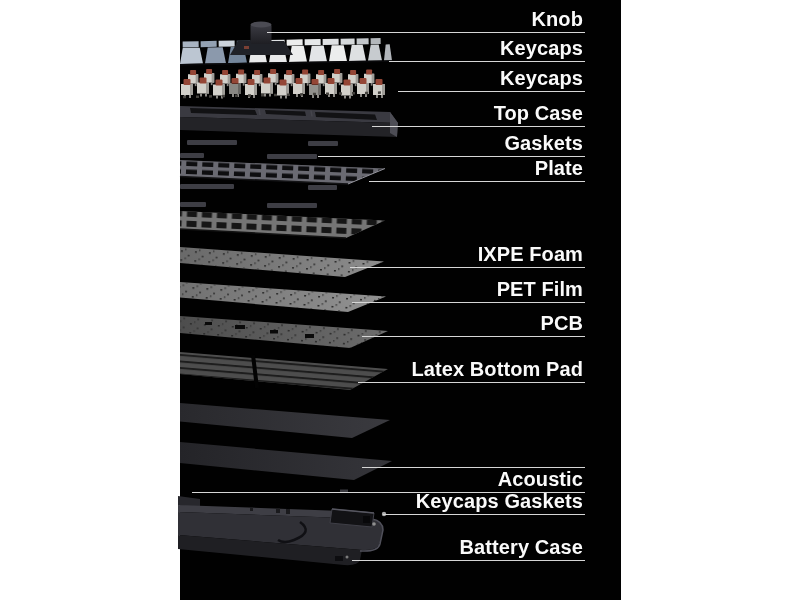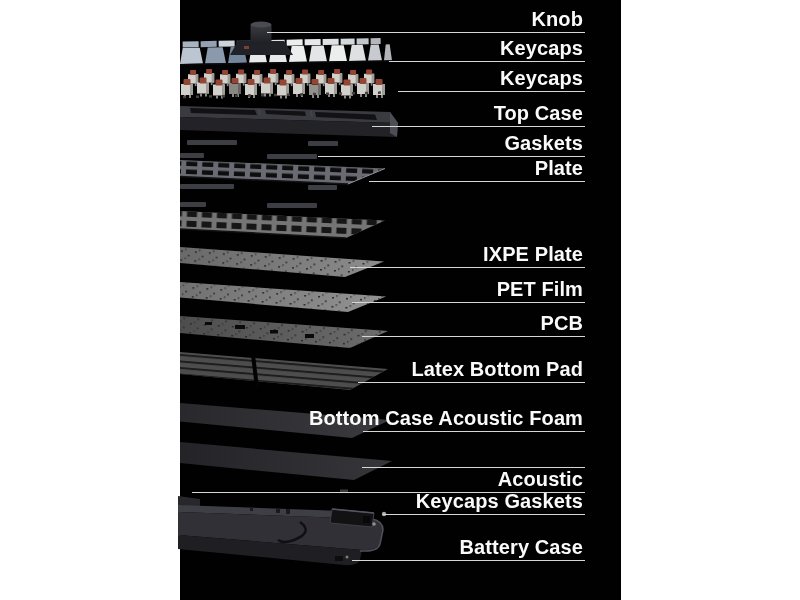--- a/index.html
+++ b/index.html
@@ -261,39 +261,35 @@
   </div>
   <div class="callout" style="--y:157px;--x1:318px">
     <span class="callout-text">Gaskets</span>
     <span class="callout-line"></span>
   </div>
   <div class="callout" style="--y:182px;--x1:369px">
     <span class="callout-text">Plate</span>
     <span class="callout-line"></span>
   </div>
   <div class="callout" style="--y:268px;--x1:350px">
-    <span class="callout-text">IXPE Plate</span>
+    <span class="callout-text">IXPE Foam</span>
     <span class="callout-line"></span>
   </div>
   <div class="callout" style="--y:303px;--x1:352px">
     <span class="callout-text">PET Film</span>
     <span class="callout-line"></span>
   </div>
   <div class="callout" style="--y:337px;--x1:362px">
     <span class="callout-text">PCB</span>
     <span class="callout-line"></span>
   </div>
   <div class="callout" style="--y:383px;--x1:358px">
     <span class="callout-text">Latex Bottom Pad</span>
     <span class="callout-line"></span>
   </div>
-  <div class="callout" style="--y:432px;--x1:363px">
-    <span class="callout-text">Bottom Case Acoustic Foam</span>
-    <span class="callout-line"></span>
-  </div>
   <div class="callout" style="--y:468px;--x1:362px">
     <span class="callout-line"></span>
   </div>
   <div class="callout" style="--y:493px;--x1:192px">
     <span class="callout-text">Acoustic</span>
     <span class="callout-line"></span>
   </div>
   <div class="callout" style="--y:515px;--x1:383px">
     <span class="callout-text">Keycaps Gaskets</span>
     <span class="callout-line"></span>

